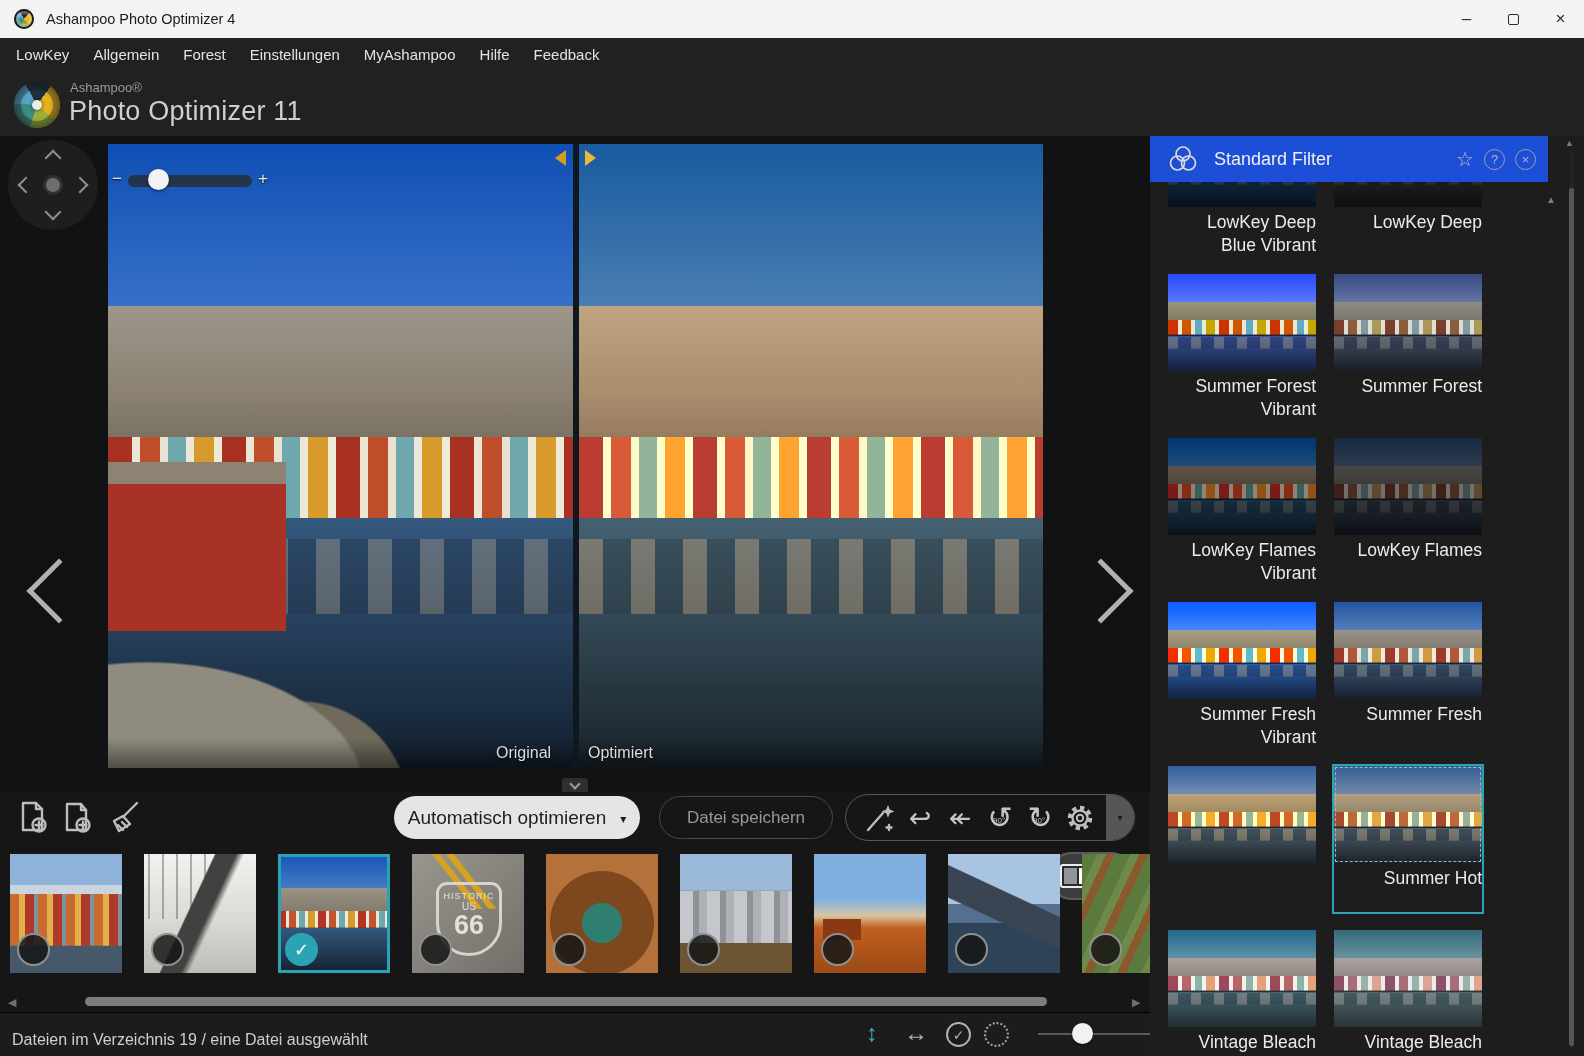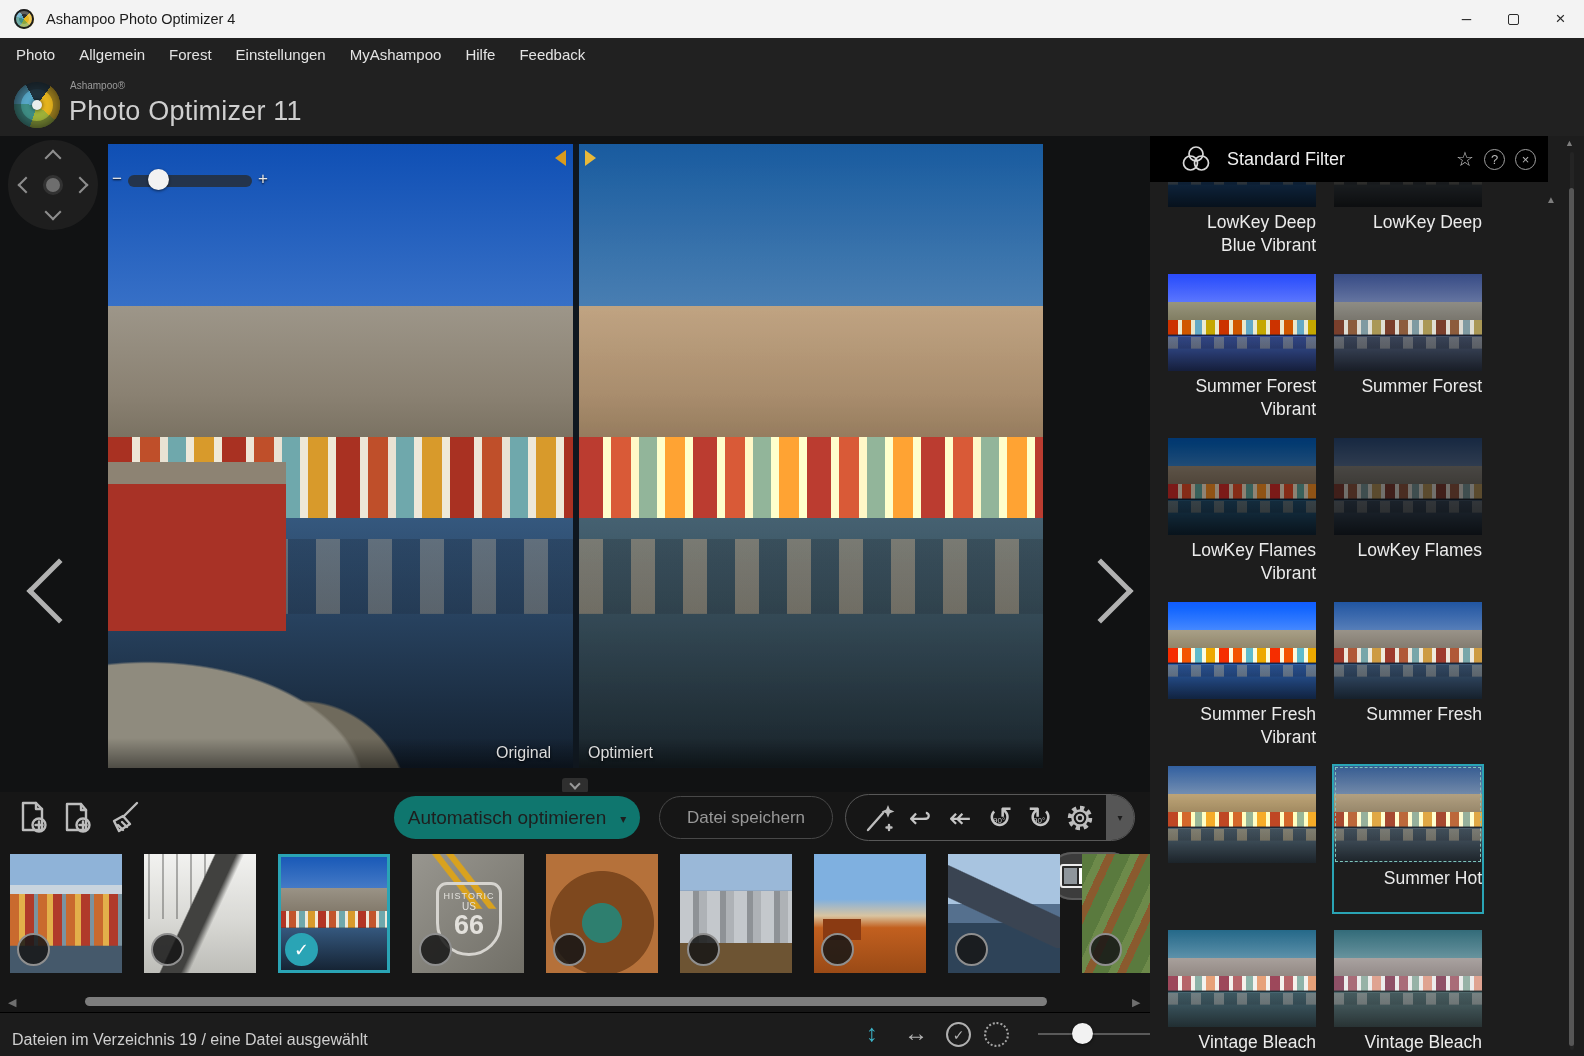--- a/index.html
+++ b/index.html
@@ -23,21 +23,21 @@
   
   #menubar { position:absolute; left:0; top:38px; width:1584px; height:34px;
     background:#212121; display:flex; align-items:center; padding-left:4px; }
   .menu-item { padding:0 12px; font-size:15px; color:#e3e3e3; line-height:34px; }
   #brandrow { position:absolute; left:0; top:72px; width:1584px; height:64px; background:#212121; }
   .logo { position:absolute; left:14px; top:10px; width:46px; height:46px; border-radius:50%;
     background:conic-gradient(#20323e 0 10%, #e7b51e 10% 36%, #9fb33a 36% 55%, #3f8f86 55% 76%, #58a8c9 76% 92%, #20323e 92%);
     box-shadow:inset 0 0 0 7px rgba(20,26,30,.35), inset 0 0 12px rgba(0,0,0,.6); }
   .logo::after { content:""; position:absolute; left:18px; top:18px; width:10px; height:10px;
     border-radius:50%; background:#e9edee; box-shadow:0 0 4px rgba(0,0,0,.7); }
-  .brand-company { position:absolute; left:70px; top:8px; font-size:10px; color:#9b9b9b; }
+  .brand-company { position:absolute; left:70px; top:8px; font-size:13px; color:#9b9b9b; }
   .brand-product { position:absolute; left:69px; top:24px; font-size:27px; color:#cfcfcf; letter-spacing:.2px; }
   #navtabs { position:absolute; right:47px; top:86px; display:flex; gap:37px; align-items:center; }
   .nav-tab { font-size:18.5px; color:#f2f2f2; white-space:nowrap; }
   .nav-tab.active { color:#3eb7cf; }
   
   #preview { position:absolute; left:0; top:136px; width:1150px; height:656px; background:#111213; }
   #photo { position:absolute; left:108px; top:8px; width:935px; height:624px; background:#0b1220; overflow:hidden; }
   .photo-half { position:absolute; top:0; bottom:0; background-color:#15233a; background-repeat:no-repeat;
     background-image:
       repeating-linear-gradient(90deg,#a93122 0 24px,#ede6d7 24px 32px,#bf4f2a 32px 52px,#e9e2d3 52px 60px,#6fa8ac 60px 78px,#eee8d9 78px 86px,#d89a2b 86px 106px,#efe9d8 106px 114px),
@@ -98,21 +98,21 @@
     color:#1d1d1d; font-size:11px; }
   
   #collapse-chip { position:absolute; left:562px; top:642px; width:26px; height:15px; background:#2f2f2f;
     border-radius:3px; display:flex; align-items:center; justify-content:center; }
   #collapse-chip .chev { position:static; width:8px; height:8px; border-color:#9a9a9a; transform:rotate(225deg); margin-top:-4px; }
   
   #toolbar { position:absolute; left:0; top:792px; width:1150px; height:58px; background:#161616; }
   .tool-ico { position:absolute; top:6px; width:40px; height:40px; }
   svg .st { stroke:#bdbdbd; stroke-width:2.4; fill:none; stroke-linecap:round; stroke-linejoin:round; }
   #btn-optimize { position:absolute; left:394px; top:4px; width:246px; height:43px; border-radius:22px;
-    background:#0f766e; display:flex; align-items:center; justify-content:center; gap:14px; }
+    background:#e5e5e5; display:flex; align-items:center; justify-content:center; gap:14px; }
   #btn-optimize .lbl { font-size:19px; color:#1e1e1e; font-weight:500; }
   #btn-optimize .caret { color:#1e1e1e; font-size:12px; margin-top:2px; }
   #btn-save { position:absolute; left:659px; top:4px; width:174px; height:43px; border-radius:22px;
     border:1.5px solid #484848; display:flex; align-items:center; justify-content:center;
     font-size:17px; color:#989898; }
   #icon-pill { position:absolute; left:845px; top:2px; width:290px; height:47px; border-radius:24px;
     border:1.5px solid #585858; display:flex; align-items:center; padding:0 0 0 14px; overflow:hidden; }
   .pill-ico { width:40px; height:40px; display:flex; align-items:center; justify-content:center;
     color:#c6c6c6; font-size:27px; position:relative; }
   .pill-ico.rot { font-size:30px; }
@@ -177,22 +177,22 @@
   .sb-ico { position:absolute; top:6px; font-size:24px; color:#b4b4b4; }
   #sb-varrows { left:866px; color:#3cb4c8; font-weight:bold; }
   #sb-harrows { left:904px; }
   #sb-checkcircle { left:946px; top:9px; width:25px; height:25px; border:2px solid #b0b0b0; border-radius:50%;
     font-size:14px; display:flex; align-items:center; justify-content:center; color:#b0b0b0; }
   #sb-dotcircle { left:984px; top:9px; width:25px; height:25px; border:2.5px dotted #a6a6a6; border-radius:50%; }
   #sb-slider { position:absolute; left:1038px; top:20px; width:112px; height:2px; background:#5a5a5a; }
   #sb-slider .zs-thumb { left:34px; top:-10px; }
   
   #panel { position:absolute; left:1150px; top:136px; width:434px; height:920px; background:#1d1d1d; }
-  #panel-header { position:absolute; left:0; top:0; width:398px; height:46px; background:#000000;
-    display:flex; align-items:center;padding-left:13px; }
+  #panel-header { position:absolute; left:0; top:0; width:398px; height:46px; background:#1d4ed8;
+    display:flex; align-items:center; }
   #panel-title { font-size:18px; color:#f0f0f0; margin-left:14px; }
   .ph-right { position:absolute; right:12px; display:flex; gap:10px; align-items:center; }
   .ph-star { font-size:20px; color:#c0c0c0; }
   .ph-circ { width:21px; height:21px; border:1.6px solid #9f9f9f; border-radius:50%; color:#b8b8b8;
     font-size:13px; display:flex; align-items:center; justify-content:center; }
   #filter-grid { position:absolute; left:18px; top:46px; width:340px; height:874px; overflow:hidden; }
   #grid-inner { position:relative; margin-top:-72px; }
   .frow { display:flex; gap:18px; margin-bottom:18px; height:146px; }
   .fcell { width:148px; position:relative; }
   .fcell.selected { box-shadow:0 0 0 2px #2aa4b5; }
@@ -237,21 +237,21 @@
     <div class="win-controls">
       <div class="win-btn">–</div>
       <div class="win-btn">
           <span class="max-box"></span>
         </div>
       <div class="win-btn">×</div>
     </div>
   </div>
 
   <div id="menubar">
-    <div class="menu-item">Photo</div>
+    <div class="menu-item">LowKey</div>
     <div class="menu-item">Allgemein</div>
     <div class="menu-item">Forest</div>
     <div class="menu-item">Einstellungen</div>
     <div class="menu-item">MyAshampoo</div>
     <div class="menu-item">Hilfe</div>
     <div class="menu-item">Feedback</div>
   </div>
 
   <div id="brandrow">
     <div class="logo"></div>

